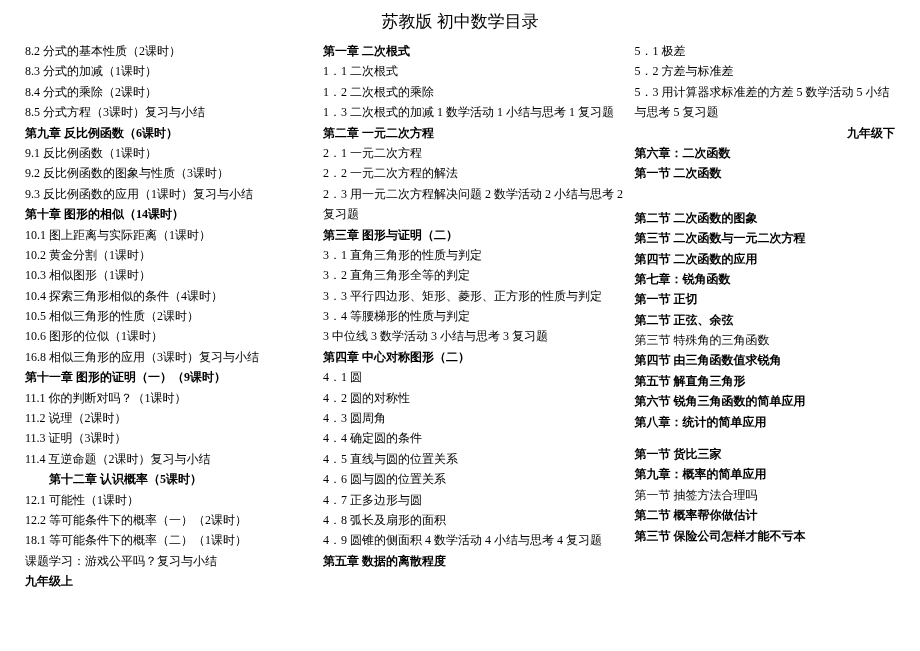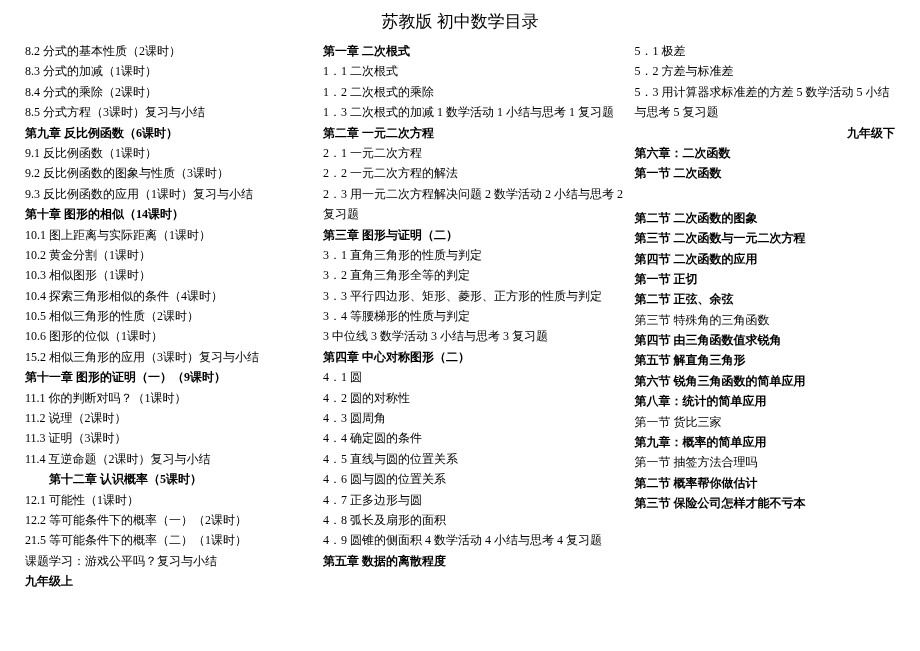--- a/index.html
+++ b/index.html
@@ -60,30 +60,30 @@
       <span class="item">9.1 反比例函数（1课时）</span>
       <span class="item">9.2 反比例函数的图象与性质（3课时）</span>
       <span class="item">9.3 反比例函数的应用（1课时）复习与小结</span>
       <span class="item" style="font-weight: bold;">第十章  图形的相似（14课时）</span>
       <span class="item">10.1 图上距离与实际距离（1课时）</span>
       <span class="item">10.2 黄金分割（1课时）</span>
       <span class="item">10.3 相似图形（1课时）</span>
       <span class="item">10.4 探索三角形相似的条件（4课时）</span>
       <span class="item">10.5 相似三角形的性质（2课时）</span>
       <span class="item">10.6 图形的位似（1课时）</span>
-      <span class="item">15.2 相似三角形的应用（3课时）复习与小结</span>
+      <span class="item">16.8 相似三角形的应用（3课时）复习与小结</span>
       <span class="item" style="font-weight: bold;">第十一章  图形的证明（一）（9课时）</span>
       <span class="item">11.1 你的判断对吗？（1课时）</span>
       <span class="item">11.2 说理（2课时）</span>
       <span class="item">11.3 证明（3课时）</span>
       <span class="item">11.4 互逆命题（2课时）复习与小结</span>
       <span class="item" style="font-weight: bold; margin-left: 24px;">第十二章  认识概率（5课时）</span>
       <span class="item">12.1 可能性（1课时）</span>
       <span class="item">12.2 等可能条件下的概率（一）（2课时）</span>
-      <span class="item">21.5 等可能条件下的概率（二）（1课时）</span>
+      <span class="item">18.1 等可能条件下的概率（二）（1课时）</span>
       <span class="item">课题学习：游戏公平吗？复习与小结</span>
       <span class="item"></span>
       <span class="item" style="font-weight: bold;">九年级上</span>
     </div>
   <div class="column column-mid" id="col-mid">
       <span class="item" style="font-weight: bold;">第一章  二次根式</span>
       <span class="item">1．1  二次根式</span>
       <span class="item">1．2  二次根式的乘除</span>
       <span class="item">1．3  二次根式的加减  1 数学活动  1  小结与思考  1 复习题</span>
       <span class="item" style="font-weight: bold;">第二章  一元二次方程</span>
@@ -111,26 +111,27 @@
   <div class="column column-right" id="col-right">
       <span class="item">5．1  极差</span>
       <span class="item">5．2  方差与标准差</span>
       <span class="item">5．3  用计算器求标准差的方差  5  数学活动  5  小结与思考  5 复习题</span>
       <span class="item" style="font-weight: bold; text-align: right;">九年级下</span>
       <span class="item" style="font-weight: bold;">第六章：二次函数</span>
       <span class="item" style="font-weight: bold;">第一节  二次函数</span>
       <span class="item" style="font-weight: bold; margin-top: 24px;">第二节  二次函数的图象</span>
       <span class="item" style="font-weight: bold;">第三节  二次函数与一元二次方程</span>
       <span class="item" style="font-weight: bold;">第四节  二次函数的应用</span>
+      <span class="item" style="font-weight: bold;">第七章：锐角函数</span>
       <span class="item" style="font-weight: bold;">第一节  正切</span>
       <span class="item" style="font-weight: bold;">第二节  正弦、余弦</span>
       <span class="item" style="font-weight: normal;">第三节  特殊角的三角函数</span>
       <span class="item" style="font-weight: bold;">第四节  由三角函数值求锐角</span>
       <span class="item" style="font-weight: bold;">第五节  解直角三角形</span>
       <span class="item" style="font-weight: bold;">第六节  锐角三角函数的简单应用</span>
       <span class="item" style="font-weight: bold;">第八章：统计的简单应用</span>
-      <span class="item" style="font-weight: normal;">第一节  货比三家</span>
+      <span class="item" style="font-weight: bold; margin-top: 12px;">第一节  货比三家</span>
       <span class="item" style="font-weight: bold;">第九章：概率的简单应用</span>
       <span class="item" style="font-weight: normal;">第一节  抽签方法合理吗</span>
       <span class="item" style="font-weight: bold;">第二节  概率帮你做估计</span>
       <span class="item" style="font-weight: bold;">第三节  保险公司怎样才能不亏本</span>
     </div>
 </div>
 
 </body></html>

